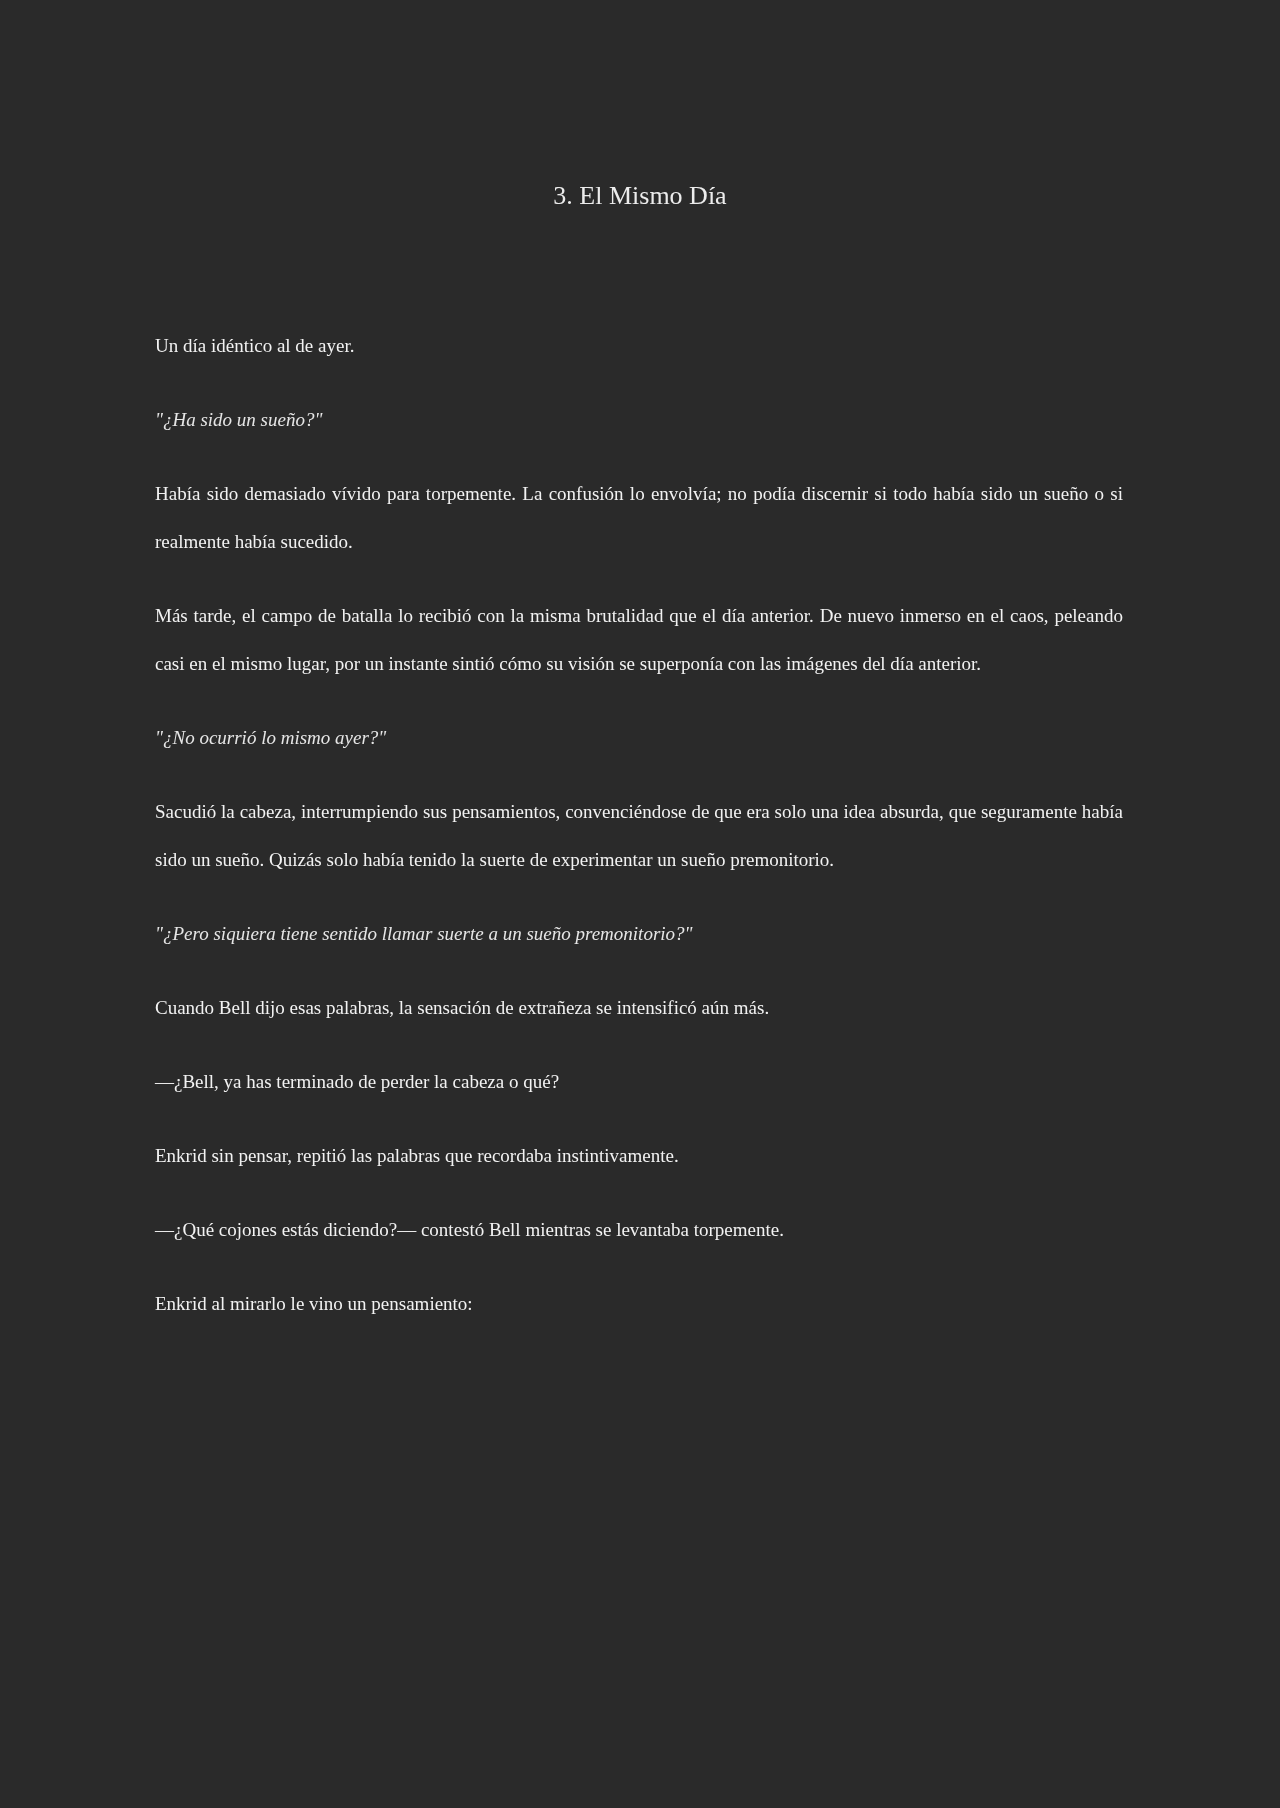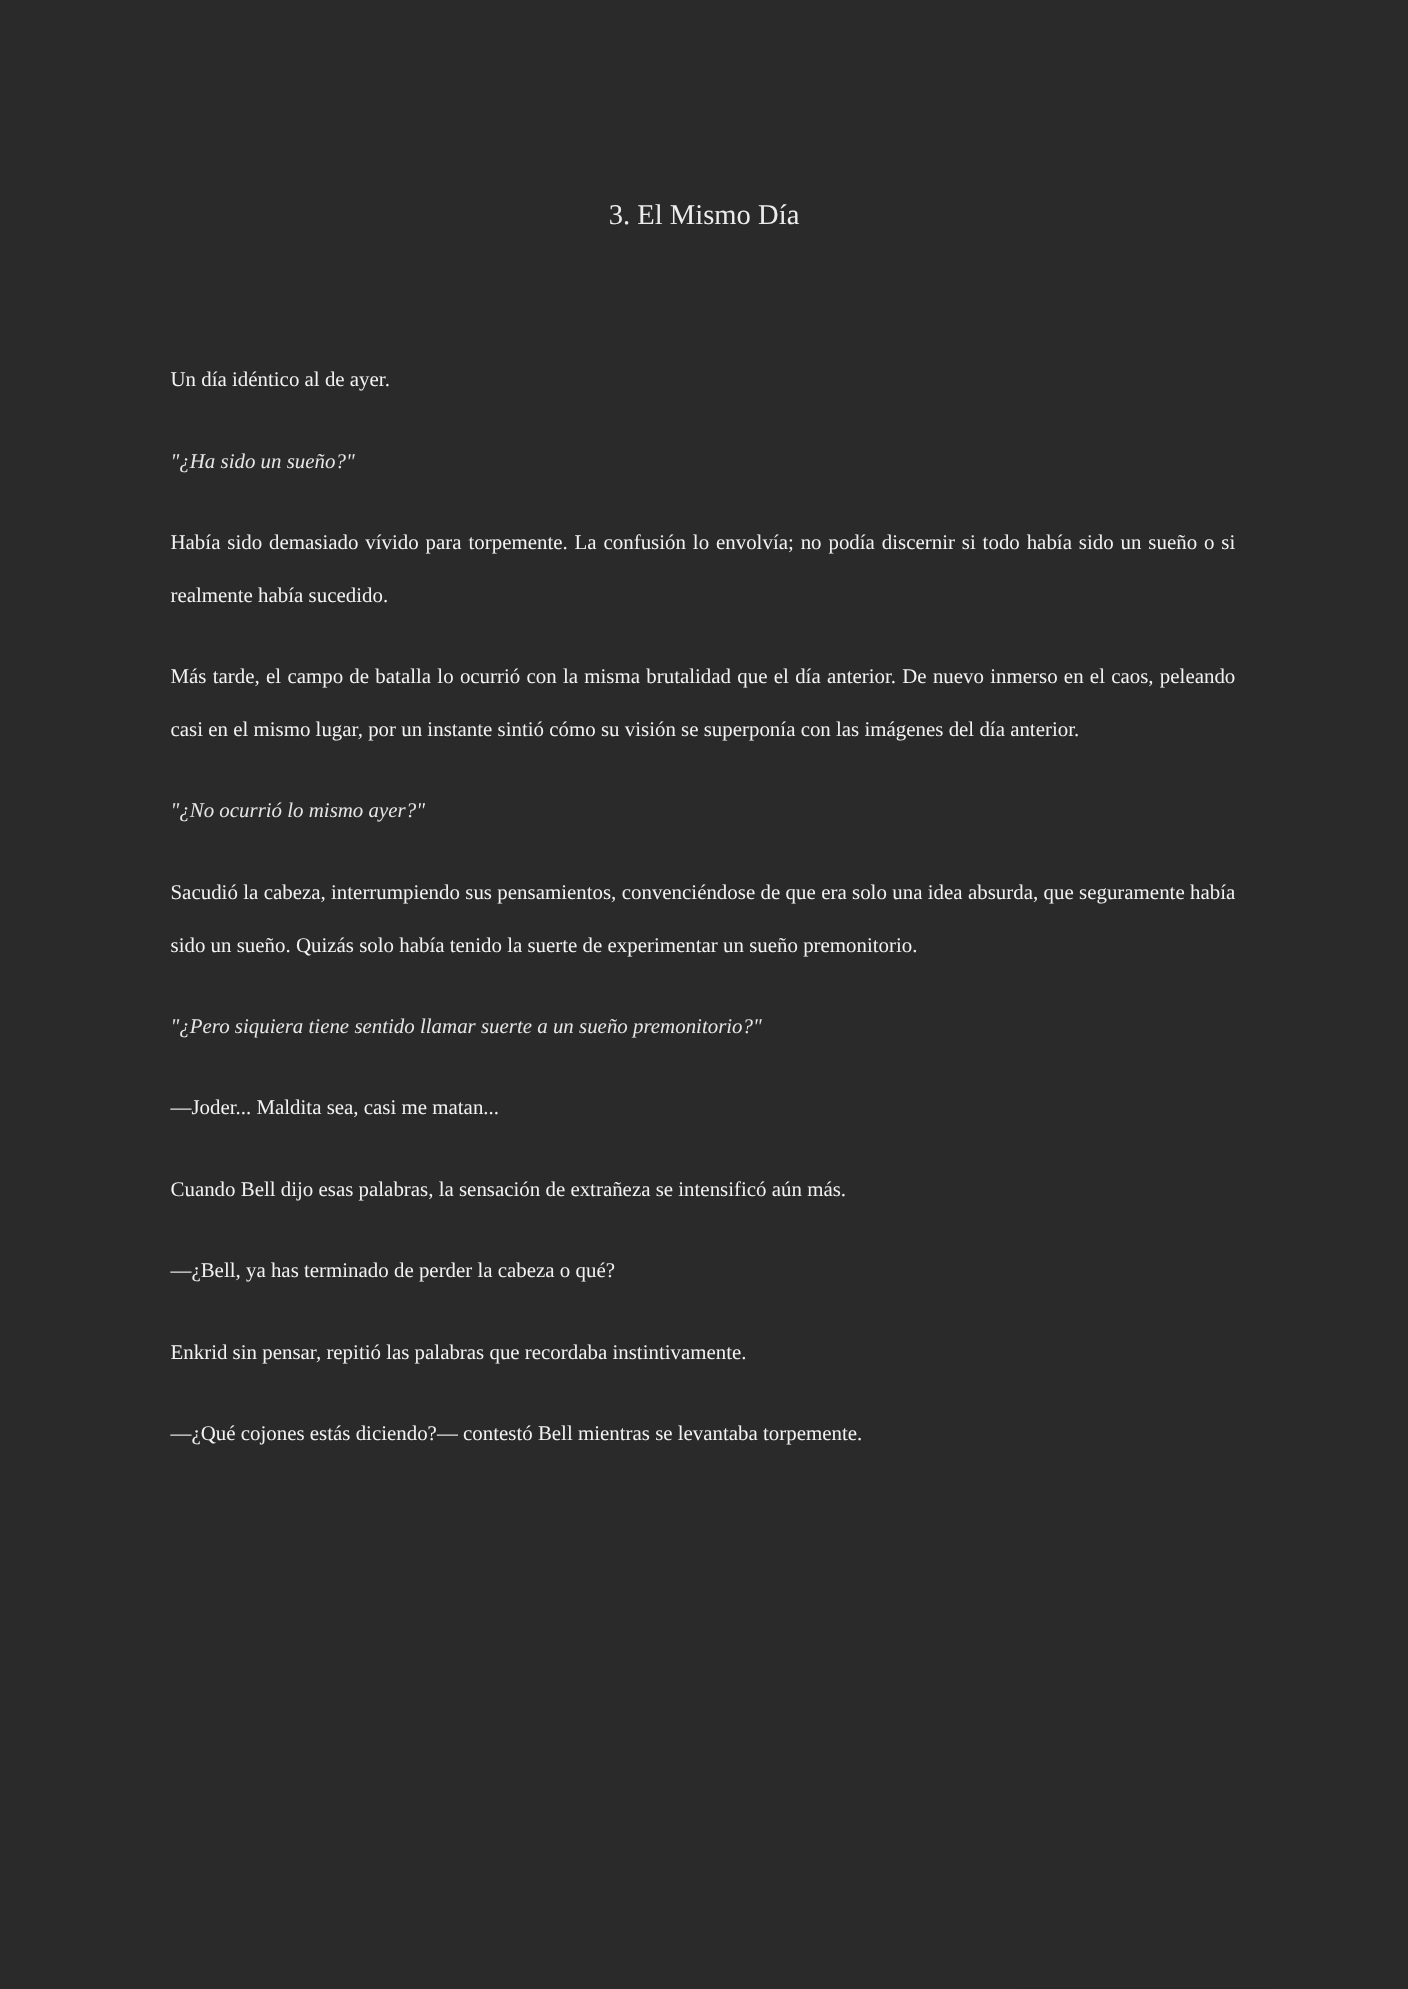--- a/index.html
+++ b/index.html
@@ -57,23 +57,23 @@
 </head>
 <body>
 
 <div class="page">
   <h1 class="chapter-title">3. El Mismo Día</h1>
 
   <div class="content">
     <p class="para last-line-left">Un día idéntico al de ayer.</p>
     <p class="para thought last-line-left">"¿Ha sido un sueño?"</p>
     <p class="para last-line-left">Había sido demasiado vívido para torpemente. La confusión lo envolvía; no podía discernir si todo había sido un sueño o si realmente había sucedido.</p>
-    <p class="para last-line-left">Más tarde, el campo de batalla lo ocurrió con la misma brutalidad que el día anterior. De nuevo inmerso en el caos, peleando casi en el mismo lugar, por un instante sintió cómo su visión se superponía con las imágenes del día anterior.</p>
+    <p class="para last-line-left">Más tarde, el campo de batalla lo recibió con la misma brutalidad que el día anterior. De nuevo inmerso en el caos, peleando casi en el mismo lugar, por un instante sintió cómo su visión se superponía con las imágenes del día anterior.</p>
     <p class="para thought last-line-left">"¿No ocurrió lo mismo ayer?"</p>
     <p class="para last-line-left">Sacudió la cabeza, interrumpiendo sus pensamientos, convenciéndose de que era solo una idea absurda, que seguramente había sido un sueño. Quizás solo había tenido la suerte de experimentar un sueño premonitorio.</p>
     <p class="para thought last-line-left">"¿Pero siquiera tiene sentido llamar suerte a un sueño premonitorio?"</p>
-    <p class="para dialogue last-line-left">—Joder... Maldita sea, casi me matan...</p>
     <p class="para last-line-left">Cuando Bell dijo esas palabras, la sensación de extrañeza se intensificó aún más.</p>
     <p class="para dialogue last-line-left">—¿Bell, ya has terminado de perder la cabeza o qué?</p>
     <p class="para last-line-left">Enkrid sin pensar, repitió las palabras que recordaba instintivamente.</p>
     <p class="para dialogue last-line-left">—¿Qué cojones estás diciendo?— contestó Bell mientras se levantaba torpemente.</p>
+    <p class="para last-line-left">Enkrid al mirarlo le vino un pensamiento:</p>
   </div>
 </div>
 
 </body></html>

